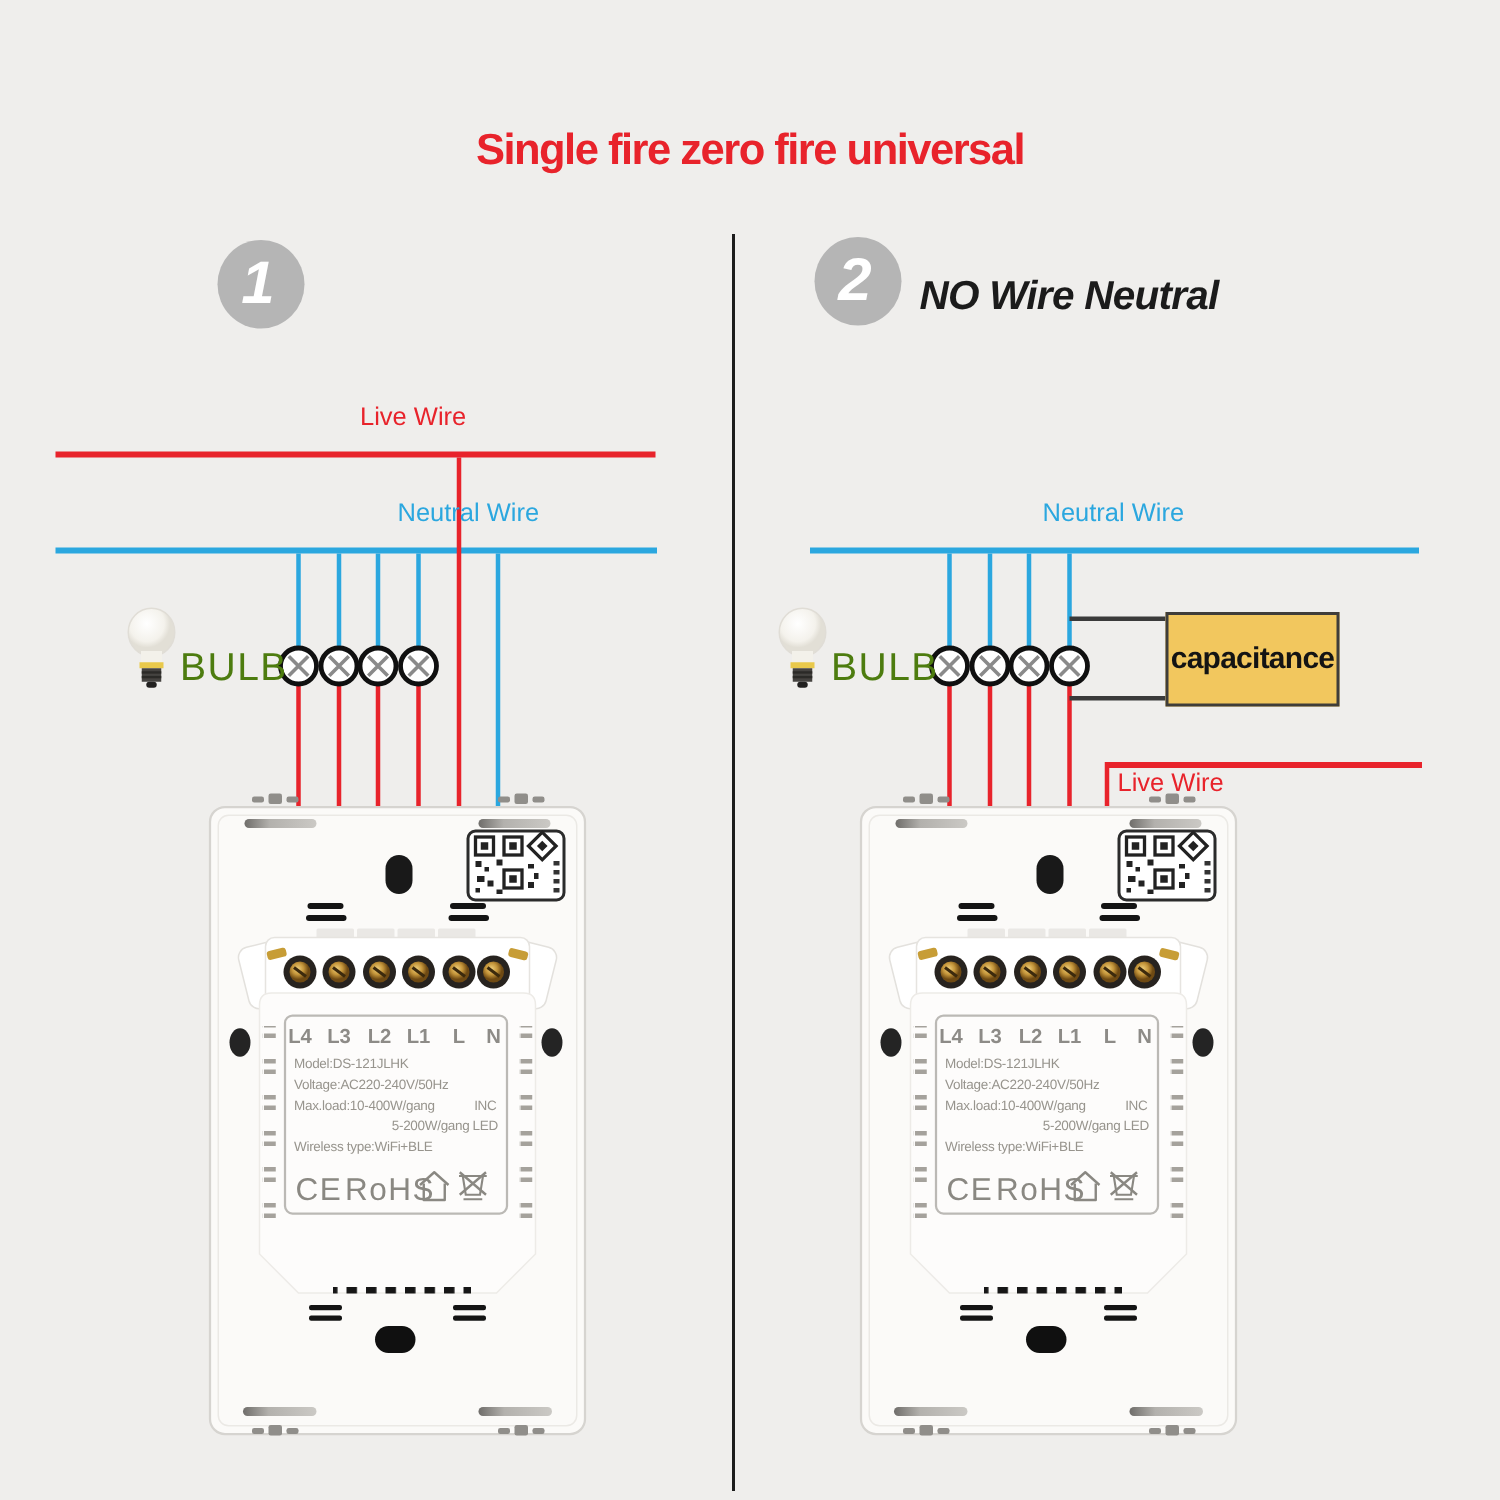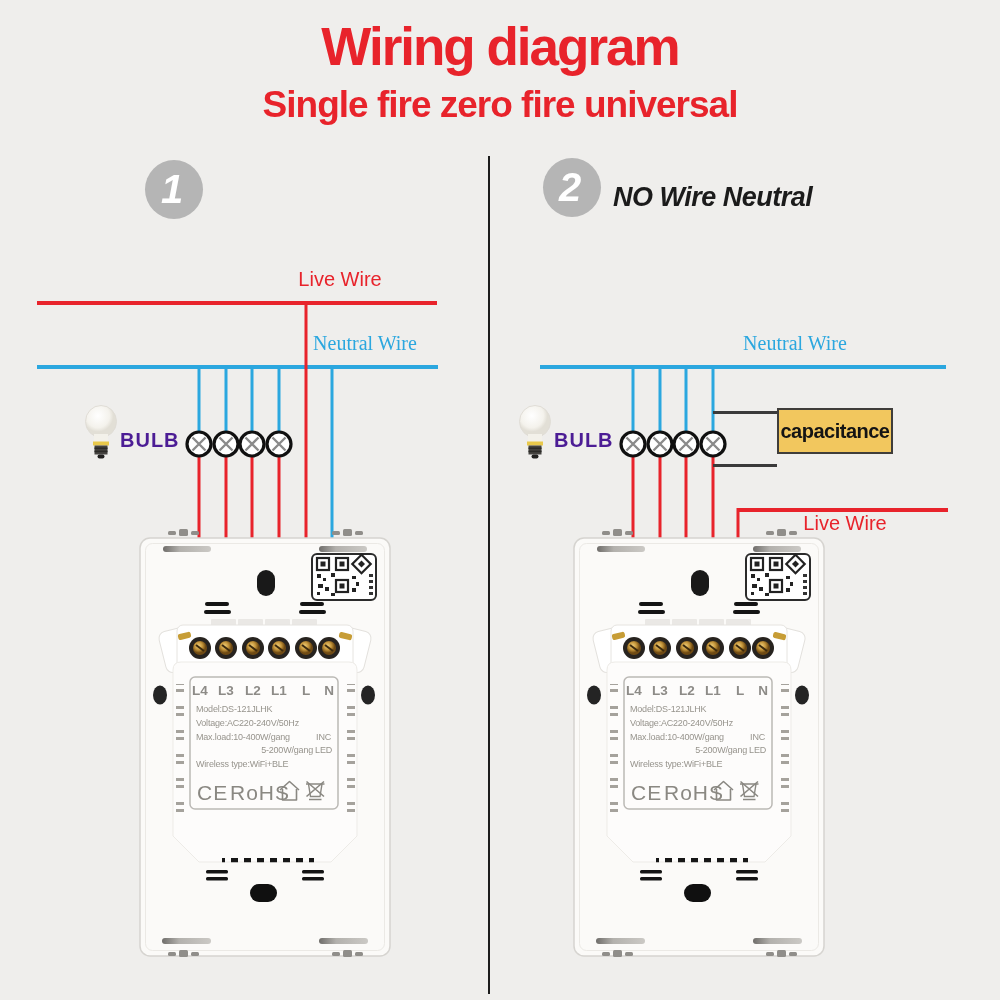--- a/index.html
+++ b/index.html
@@ -8,43 +8,43 @@
     background:var(--bg,#efeeec);
     font-family:"Liberation Sans",sans-serif;
   }
   .abs{position:absolute;}
   .title{
     left:0;top:16px;width:1000px;text-align:center;
     font-size:53px;font-weight:700;letter-spacing:-2px;color:var(--red);
   }
   .subtitle{
     left:0;top:84px;width:1000px;text-align:center;
-    font-size:37px;font-weight:700;letter-spacing:-1px;color:var(--red);
+    font-size:29px;font-weight:700;letter-spacing:-1px;color:var(--red);
   }
   .numcircle{
     width:58px;height:59px;border-radius:50%;
     background:var(--circle-gray,#b5b5b5);
     display:flex;align-items:center;justify-content:center;
     color:#fff;font-size:40px;font-weight:700;font-style:italic;
     padding-right:4px;box-sizing:border-box;
   }
   .heading{
     font-size:27px;font-weight:700;font-style:italic;color:#1b1b1b;
     letter-spacing:-0.5px;white-space:nowrap;
   }
   .wirelabel{
-    width:200px;text-align:center;font-size:20px;white-space:nowrap;
+    width:200px;text-align:left;font-size:17px;white-space:nowrap;
   }
   .lred{color:var(--red);}
-  .lblue{color:var(--blue);font-family:Liberation Serif, serif;}
+  .lblue{color:var(--blue);}
   .bulbtext{
-    font-size:20px;font-weight:700;color:#4c1d95;letter-spacing:1px;white-space:nowrap;
+    font-size:26px;font-weight:400;color:#4d7c0f;letter-spacing:1px;white-space:nowrap;
   }
   .capbox{
-    left:777px;top:408px;width:116px;height:46px;box-sizing:border-box;
+    left:777px;top:408px;width:116px;height:63px;box-sizing:border-box;
     background:var(--cap-fill,#f2c75e);border:2px solid #3f3d3a;
     display:flex;align-items:center;justify-content:center;
     font-size:20px;font-weight:700;color:#141414;letter-spacing:-0.5px;
   }
   svg{position:absolute;left:0;top:0;}
   .w-live{fill:var(--red);}
   .w-neutral{fill:var(--blue);}
   .w-black{fill:var(--black-wire,#3a3a3a);}
   .tterm{font-family:"Liberation Sans",sans-serif;font-size:13.5px;font-weight:700;fill:#8d8b87;}
   .tinfo{font-family:"Liberation Sans",sans-serif;font-size:9px;fill:#97948d;letter-spacing:-0.2px;}
@@ -288,21 +288,20 @@
     <use href="#term" transform="translate(199,444)"></use>
     <use href="#term" transform="translate(226,444)"></use>
     <use href="#term" transform="translate(252,444)"></use>
     <use href="#term" transform="translate(279,444)"></use>
     <use href="#term" transform="translate(633,444)"></use>
     <use href="#term" transform="translate(660,444)"></use>
     <use href="#term" transform="translate(686,444)"></use>
     <use href="#term" transform="translate(713,444)"></use>
   </svg>
 
-  <div class="abs title">Wiring diagram</div>
   <div class="abs subtitle">Single fire zero fire universal</div>
 
   <div class="abs numcircle" style="left:145px;top:160px;">
     <span>1</span>
   </div>
 
   <div class="abs numcircle" style="left:543px;top:158px;">
     <span>2</span>
   </div>
   <div class="abs heading" style="left:613px;top:182px;">NO Wire Neutral</div>

